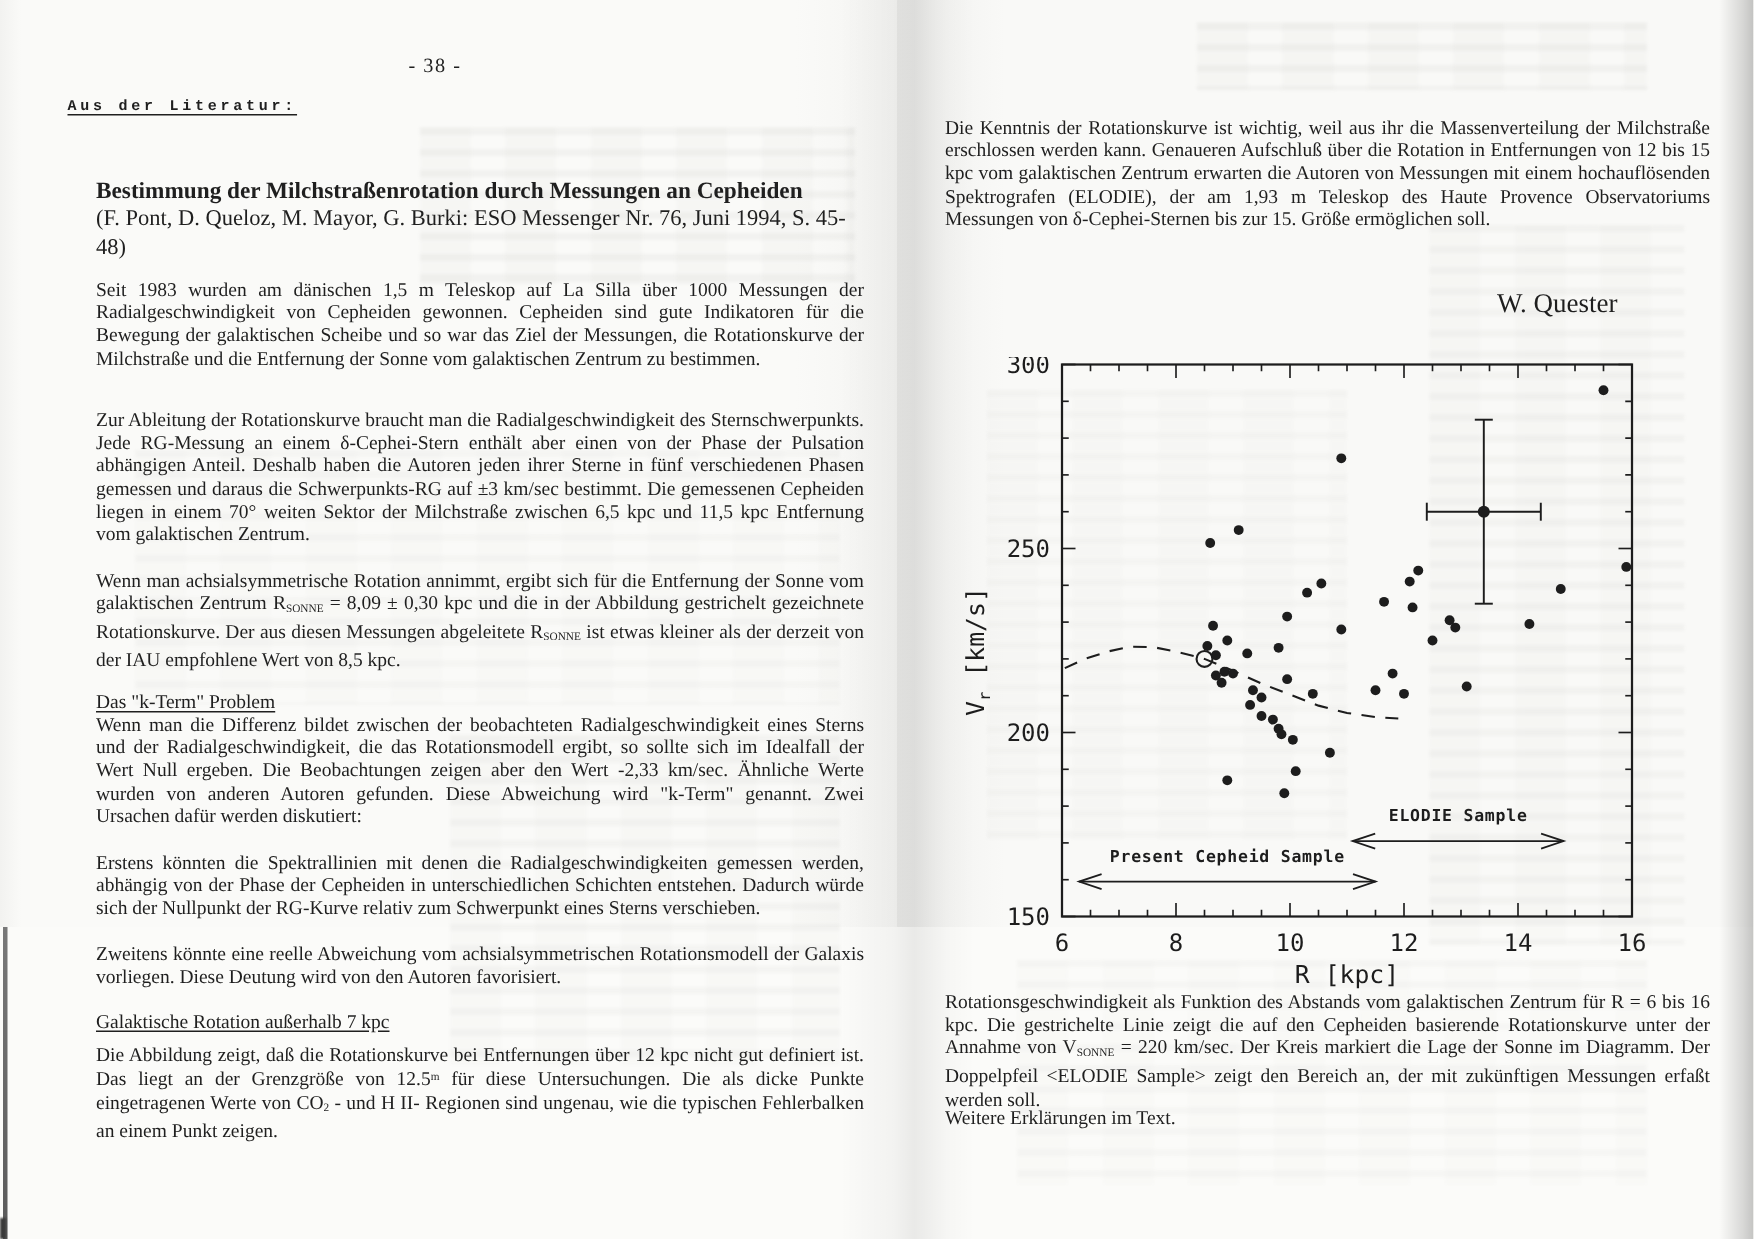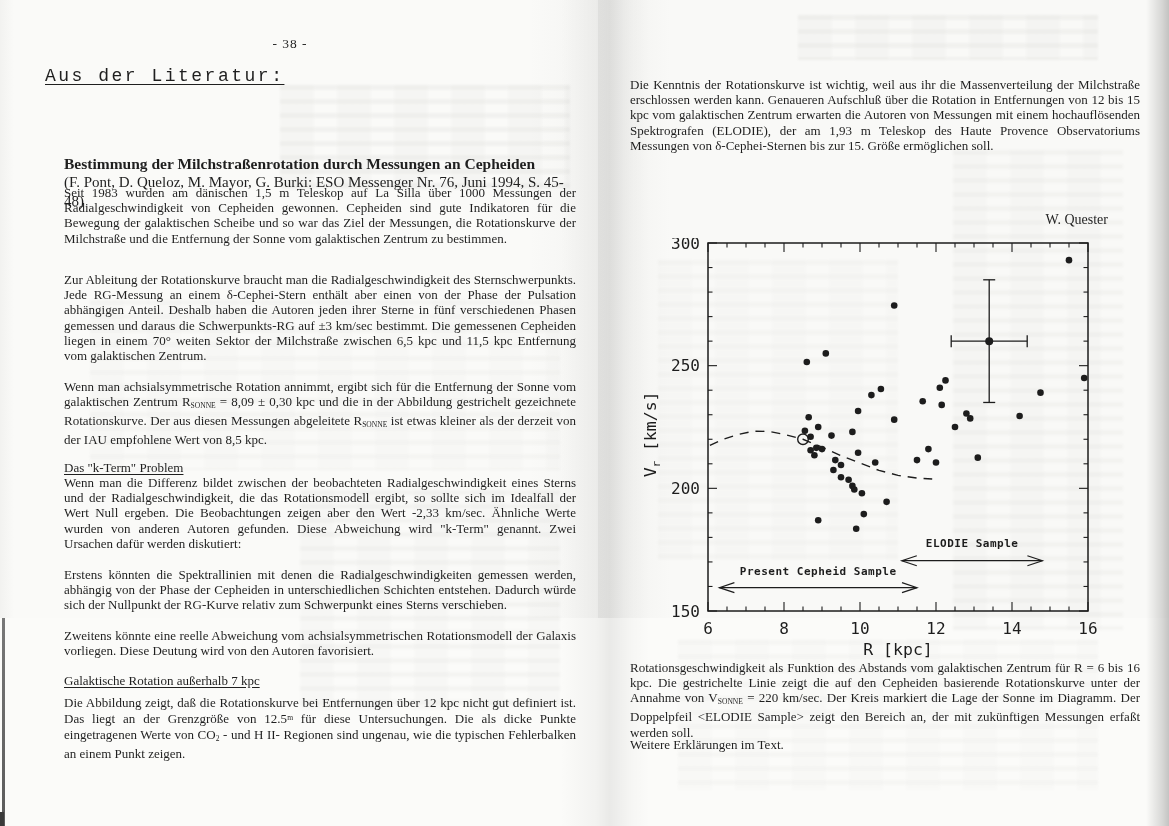--- a/index.html
+++ b/index.html
@@ -3,26 +3,26 @@
 <meta charset="utf-8">
 <style>
   *{margin:0;padding:0;box-sizing:border-box;}
   html,body{width:1169px;height:826px;}
   body{position:relative;background:#fbfbf9;font-family:"Liberation Serif",serif;color:#1f1f1f;overflow:hidden;}
   .page{position:absolute;top:0;height:618px;}
   .page-left{left:0;width:598px;background:linear-gradient(90deg,#f2f2f0 0,#fafaf8 14px,#fafaf8 530px,#f4f4f2 598px);}
   .page-right{left:598px;width:571px;background:linear-gradient(90deg,#e9e9e7 0,#f3f3f1 26px,#f9f9f7 72px,#f9f9f7 100%);}
   .abs{position:absolute;}
   .pageno{font-size:13.5px;letter-spacing:1px;text-align:center;width:512px;}
-  .section-heading{font-family:"Liberation Mono",monospace;font-size:18px;font-weight:400;letter-spacing:2.5px;text-decoration:underline;text-underline-offset:3px;}
+  .section-heading{font-family:"Liberation Mono",monospace;font-size:10px;font-weight:700;letter-spacing:2.5px;text-decoration:underline;text-underline-offset:3px;}
   .article-title{font-size:15.5px;font-weight:700;line-height:19px;}
   .article-authors{font-size:15px;line-height:19px;}
   .body-par{font-size:13px;line-height:15.2px;text-align:justify;width:512px;}
   .subhead{font-size:13px;text-decoration:underline;text-underline-offset:2px;}
-  .signature{font-size:14px;text-align:right;width:110px;margin-top:20px;}
+  .signature{font-size:18px;text-align:left;width:110px;}
   sub{font-size:58%;vertical-align:-0.25em;letter-spacing:0;}
   sup{font-size:58%;vertical-align:0.45em;}
   
   .tickl{font:16px "DejaVu Sans Mono",monospace;fill:#1d1d1d;}
   .axisl{font:16.5px "DejaVu Sans Mono",monospace;fill:#1d1d1d;}
   .samplel{font:700 11px "DejaVu Sans Mono",monospace;fill:#1d1d1d;letter-spacing:.5px;}
   
   .bleed{position:absolute;filter:blur(1.2px);opacity:.5;pointer-events:none;
     background:
       repeating-linear-gradient(180deg, rgba(138,138,130,.14) 0 5px, transparent 5px 14px),
@@ -43,21 +43,21 @@
 <div class="bottom-mark"></div>
 
 <div class="page page-left">
   <div class="bleed" style="left:280px;top:85px;width:290px;height:105px;"></div>
   <div class="bleed" style="left:90px;top:300px;width:470px;height:170px;opacity:.3;"></div>
   <div class="bleed" style="left:300px;top:490px;width:260px;height:220px;opacity:.4;"></div>
 
   <div class="abs pageno" style="left:34px;top:36px;">- 38 -</div>
   <div class="abs section-heading" style="left:45px;top:66px;">Aus der Literatur:</div>
 
-  <div class="abs" style="left:64px;top:118px;width:512px;margin-top:36px;">
+  <div class="abs" style="left:64px;top:118px;width:512px;">
     <div class="article-title">Bestimmung der Milchstraßenrotation durch Messungen an Cepheiden</div>
     <div class="article-authors">(F. Pont, D. Queloz, M. Mayor, G. Burki: ESO Messenger Nr. 76, Juni 1994, S. 45-48)</div>
   </div>
 
   <p class="abs body-par" style="left:64px;top:185px;">Seit 1983 wurden am dänischen 1,5 m Teleskop auf La Silla über 1000 Messungen der Radialgeschwindigkeit von Cepheiden gewonnen. Cepheiden sind gute Indikatoren für die Bewegung der galaktischen Scheibe und so war das Ziel der Messungen, die Rotationskurve der Milchstraße und die Entfernung der Sonne vom galaktischen Zentrum zu bestimmen.</p>
   <p class="abs body-par" style="left:64px;top:272px;">Zur Ableitung der Rotationskurve braucht man die Radialgeschwindigkeit des Sternschwerpunkts. Jede RG-Messung an einem δ-Cephei-Stern enthält aber einen von der Phase der Pulsation abhängigen Anteil. Deshalb haben die Autoren jeden ihrer Sterne in fünf verschiedenen Phasen gemessen und daraus die Schwerpunkts-RG auf ±3 km/sec bestimmt. Die gemessenen Cepheiden liegen in einem 70° weiten Sektor der Milchstraße zwischen 6,5 kpc und 11,5 kpc Entfernung vom galaktischen Zentrum.</p>
   <p class="abs body-par" style="left:64px;top:379px;">Wenn man achsialsymmetrische Rotation annimmt, ergibt sich für die Entfernung der Sonne vom galaktischen Zentrum R<sub>SONNE</sub> = 8,09 ± 0,30 kpc und die in der Abbildung gestrichelt gezeichnete Rotationskurve. Der aus diesen Messungen abgeleitete R<sub>SONNE</sub> ist etwas kleiner als der derzeit von der IAU empfohlene Wert von 8,5 kpc.</p>
 
   <div class="abs subhead" style="left:64px;top:460px;">Das "k-Term" Problem</div>
   <p class="abs body-par" style="left:64px;top:475px;">Wenn man die Differenz bildet zwischen der beobachteten Radialgeschwindigkeit eines Sterns und der Radialgeschwindigkeit, die das Rotationsmodell ergibt, so sollte sich im Idealfall der Wert Null ergeben. Die Beobachtungen zeigen aber den Wert -2,33 km/sec. Ähnliche Werte wurden von anderen Autoren gefunden. Diese Abweichung wird "k-Term" genannt. Zwei Ursachen dafür werden diskutiert:</p>

